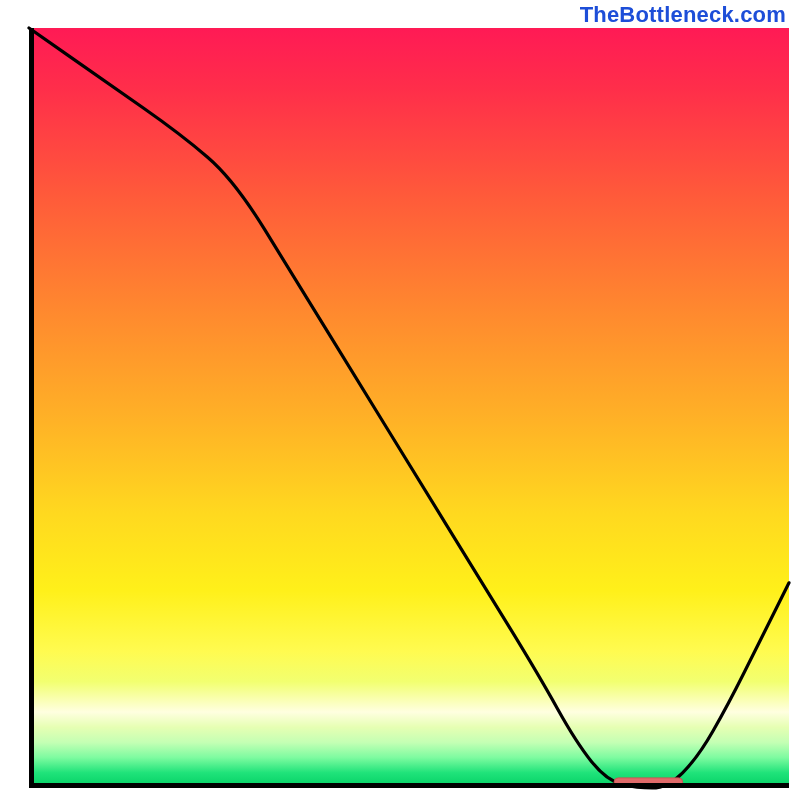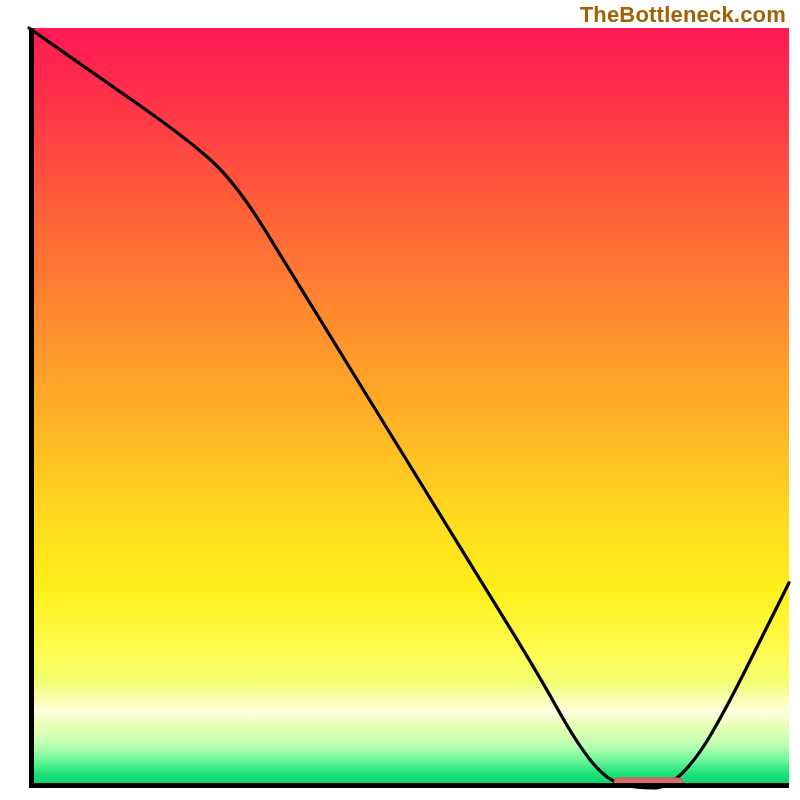--- a/index.html
+++ b/index.html
@@ -15,21 +15,21 @@
     position: relative;
     width: 800px;
     height: 800px;
   }
   .watermark {
     position: absolute;
     top: 2px;
     right: 14px;
     font-size: 22px;
     font-weight: 600;
-    color: #a16207;
+    color: #1d4ed8;
     letter-spacing: 0.2px;
   }
   .plot-wrap {
     position: absolute;
     left: 29px;
     top: 28px;
     width: 760px;
     height: 760px;
     box-sizing: border-box;
   }

